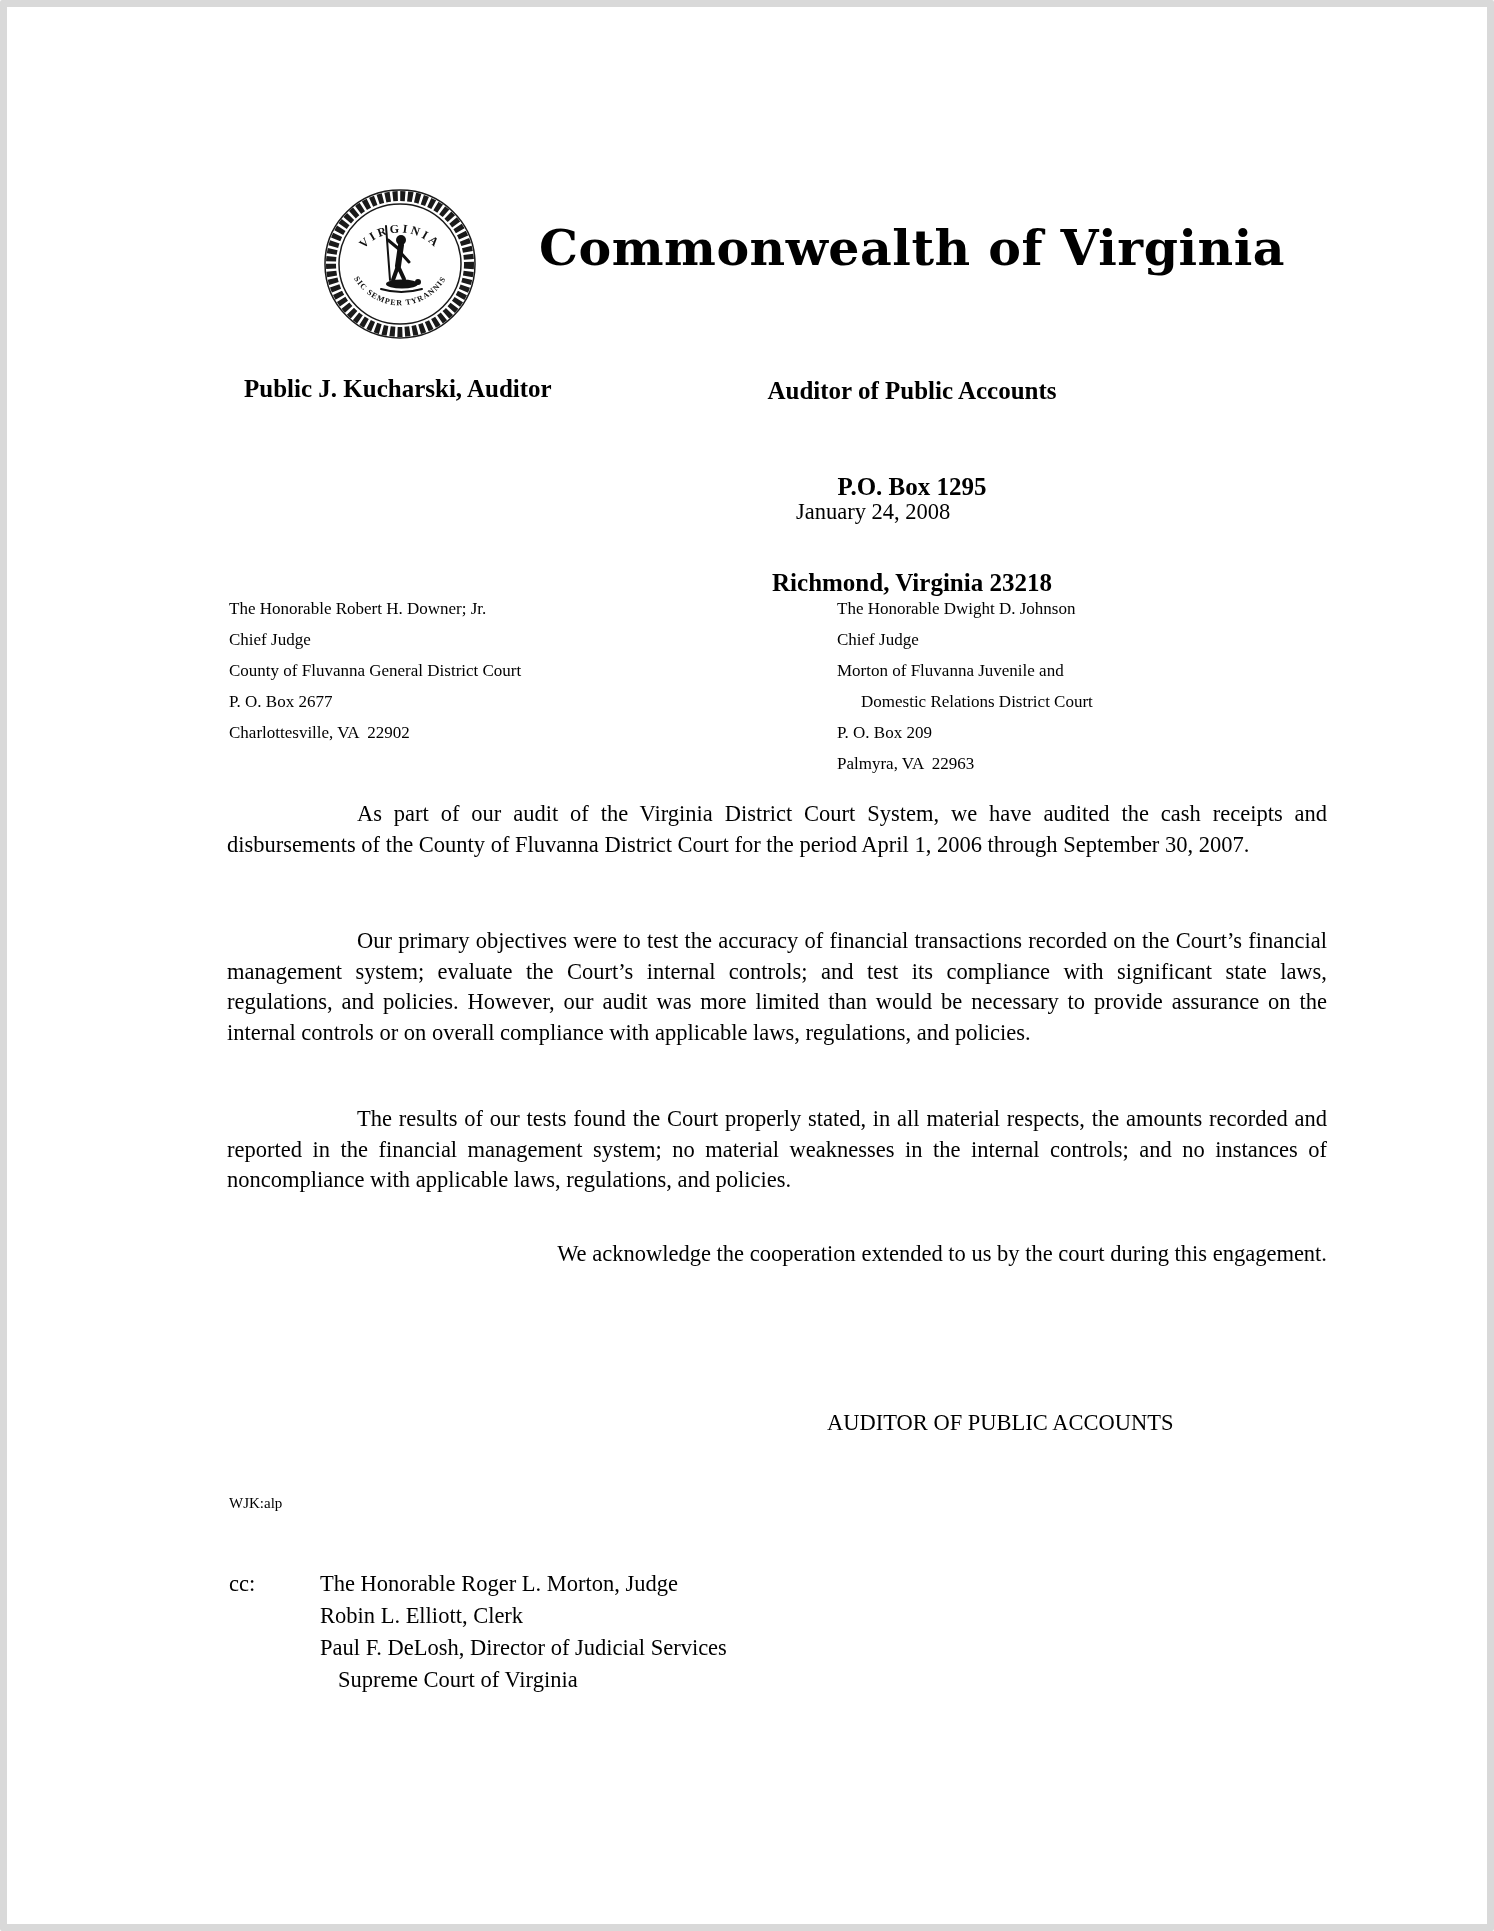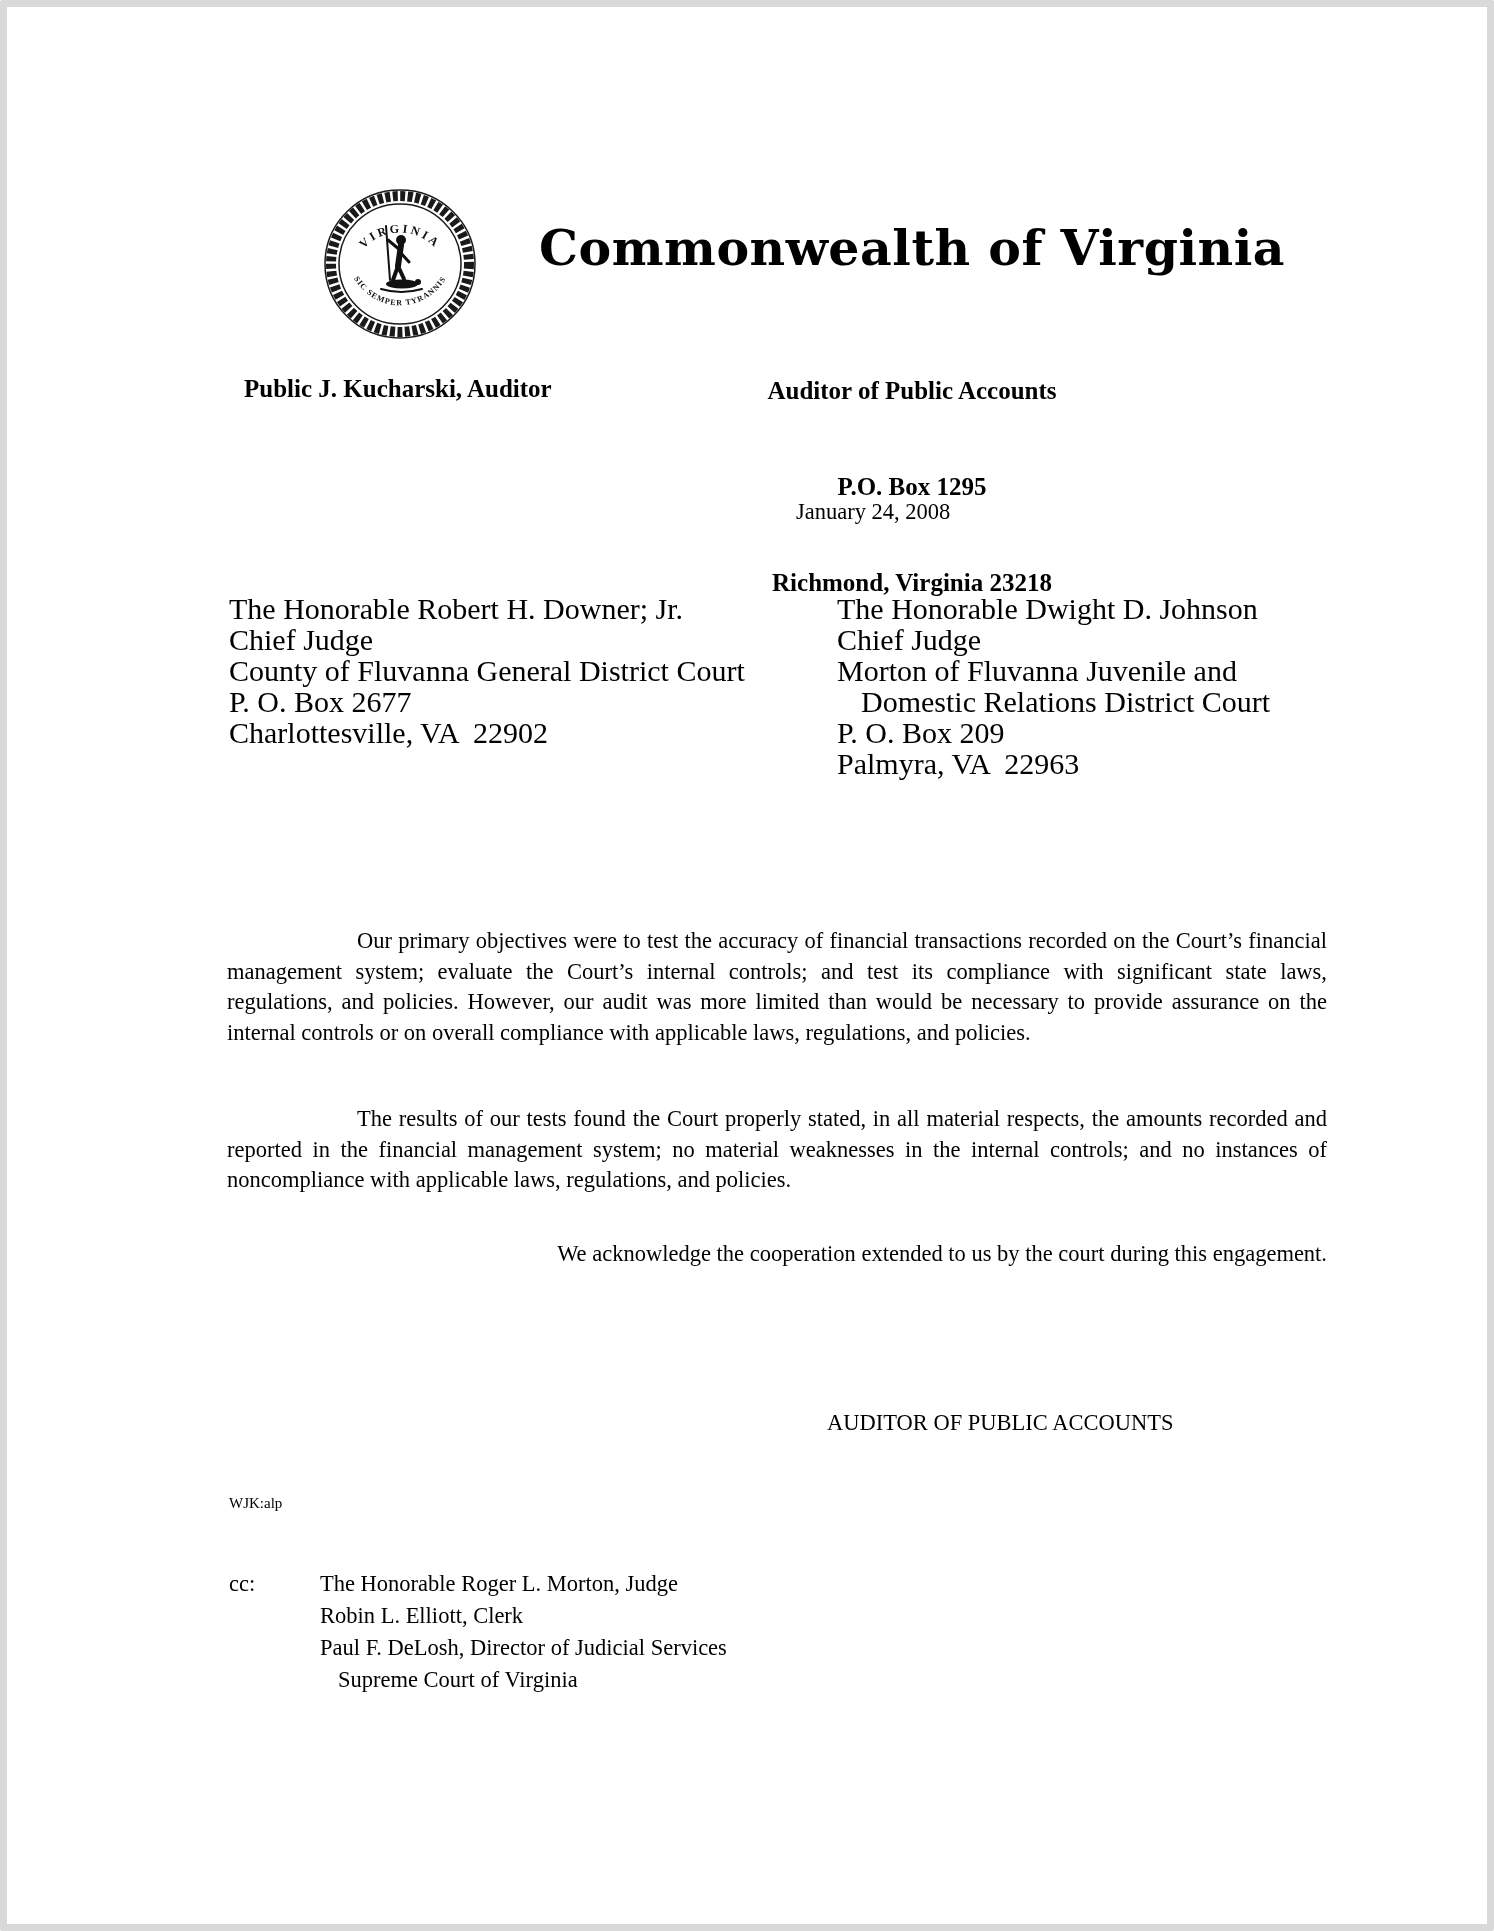--- a/index.html
+++ b/index.html
@@ -38,21 +38,21 @@
     position:absolute; left:237px; top:368px;
     font-weight:bold;
     font-size:25px;
     white-space:pre;
   }
 
   
   .date-line { position:absolute; left:789px; top:492px; font-size:22.5px; }
 
   
-  .addr { position:absolute; top:586px; font-size:30px; line-height:31px; }
+  .addr { position:absolute; top:586px; font-size:17px; line-height:31px; }
   .addr-left  { left:222px; }
   .addr-right { left:830px; }
   .addr-line { white-space:pre; }
   .addr-indent { padding-left:24px; }
 
   
   .body-para {
     position:absolute; left:220px; width:1100px;
     margin:0;
     font-size:22.5px;
@@ -135,20 +135,21 @@
 
   <div class="addr addr-right">
     <div class="addr-line">The Honorable Dwight D. Johnson</div>
     <div class="addr-line">Chief Judge</div>
     <div class="addr-line">Morton of Fluvanna Juvenile and</div>
     <div class="addr-line addr-indent">Domestic Relations District Court</div>
     <div class="addr-line">P. O. Box 209</div>
     <div class="addr-line">Palmyra, VA  22963</div>
   </div>
 
+  <p class="body-para p1">As part of our audit of the Virginia District Court System, we have audited the cash receipts and disbursements of the County of Fluvanna District Court for the period April 1, 2006 through September 30, 2007.</p>
   <p class="body-para p2">Our primary objectives were to test the accuracy of financial transactions recorded on the Court’s financial management system; evaluate the Court’s internal controls; and test its compliance with significant state laws, regulations, and policies.  However, our audit was more limited than would be necessary to provide assurance on the internal controls or on overall compliance with applicable laws, regulations, and policies.</p>
   <p class="body-para p3">The results of our tests found the Court properly stated, in all material respects, the amounts recorded and reported in the financial management system; no material weaknesses in the internal controls; and no instances of noncompliance with applicable laws, regulations, and policies.</p>
   <p class="body-para p4">We acknowledge the cooperation extended to us by the court during this engagement.</p>
 
   <div class="signature-line">AUDITOR OF PUBLIC ACCOUNTS</div>
   <div class="reference-line">WJK:alp</div>
 
   <div class="cc-block">
     <span class="cc-label">cc:</span>
     <div class="cc-names">

